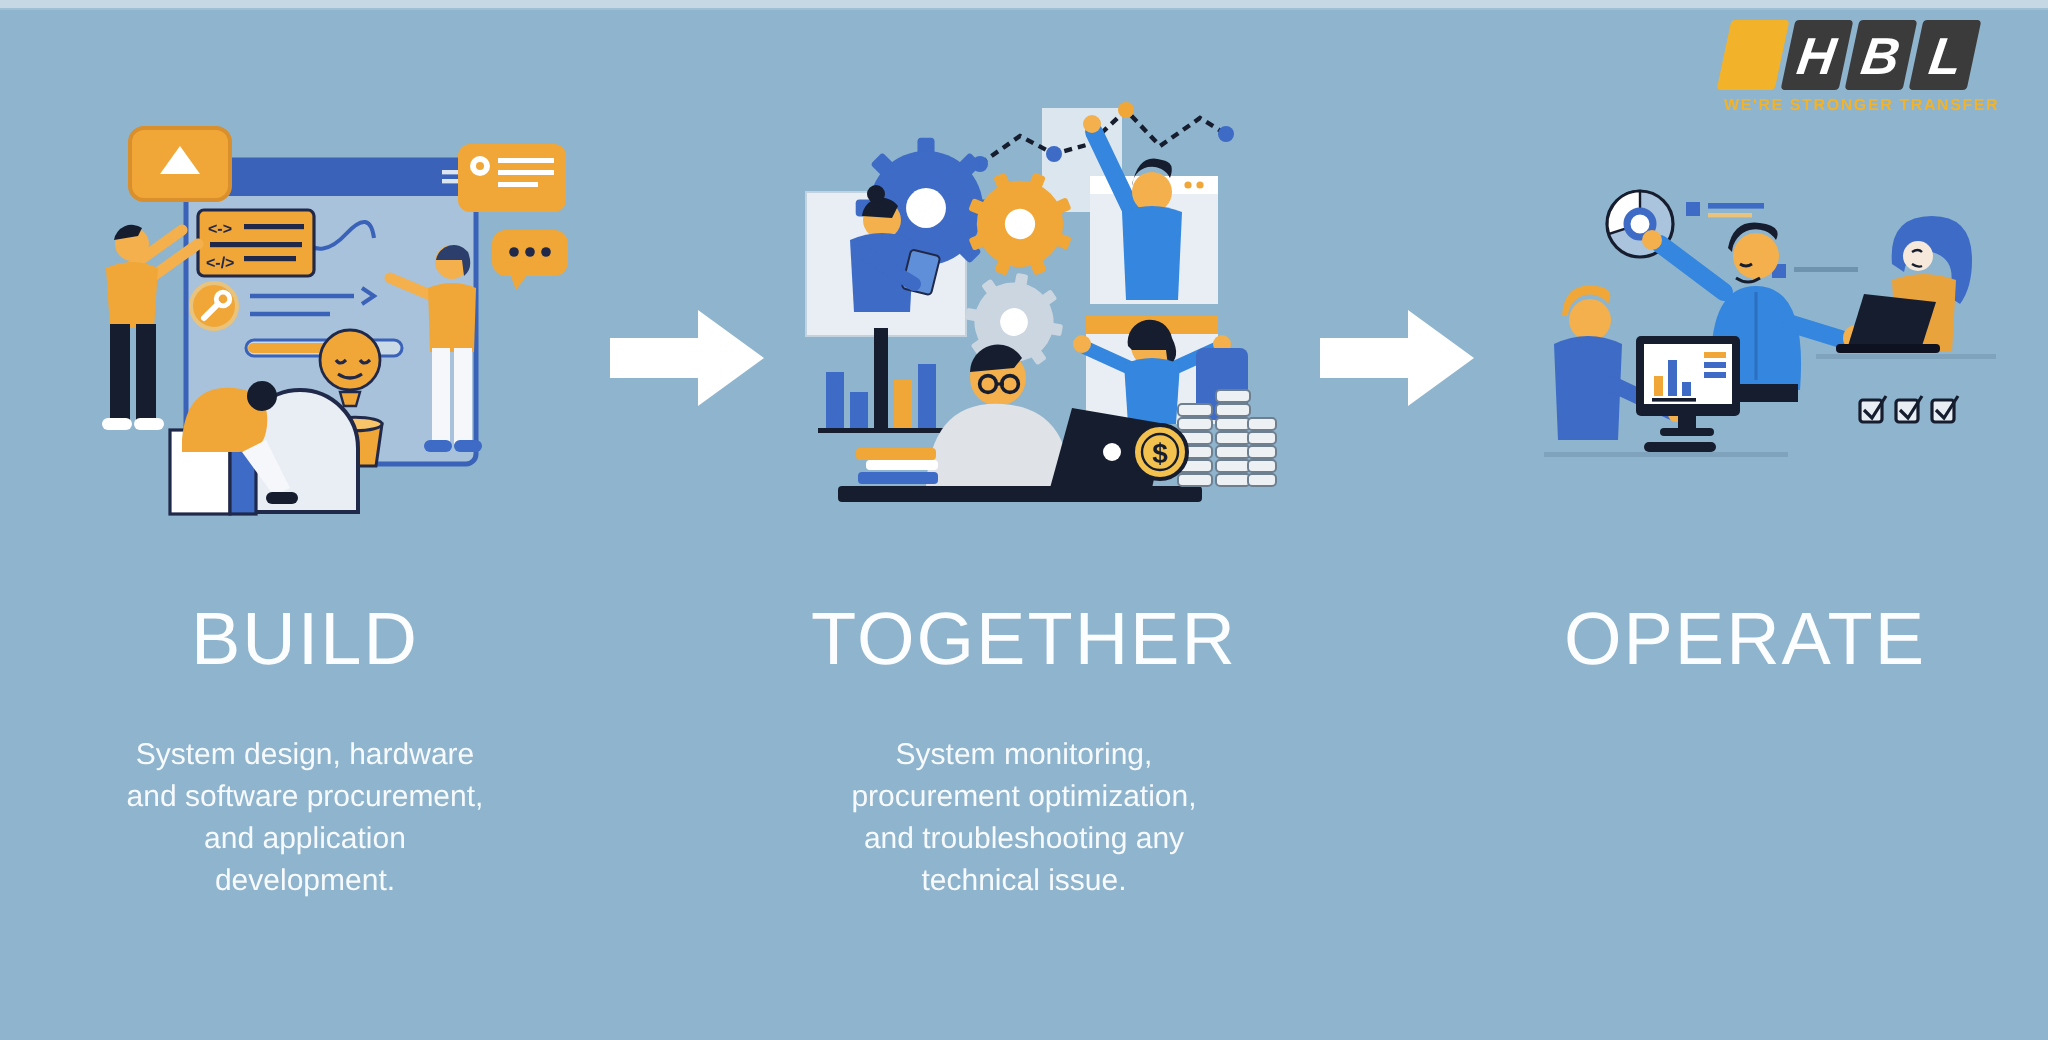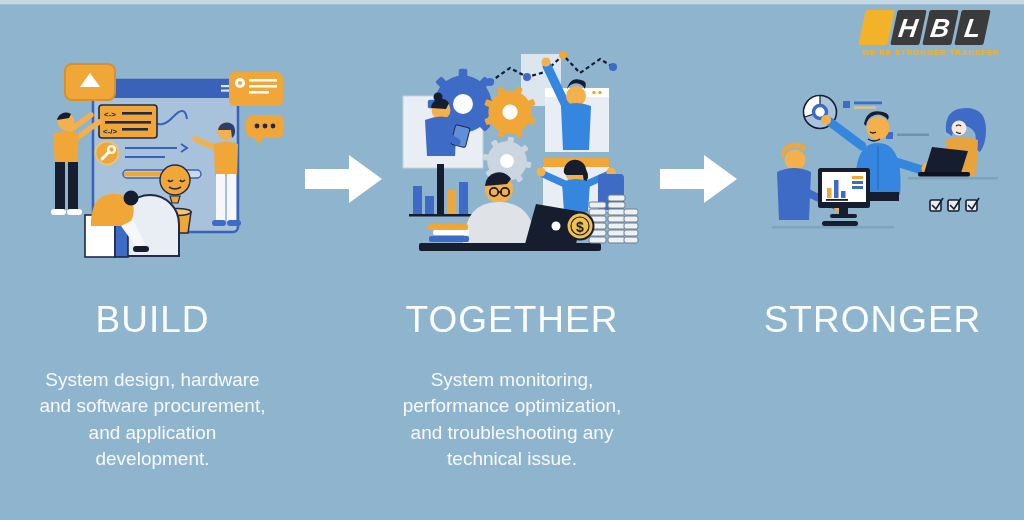--- a/index.html
+++ b/index.html
@@ -34,21 +34,21 @@
     margin-top:3px;color:#F2B32A;font-size:8px;font-weight:bold;
     letter-spacing:0.8px;white-space:nowrap;text-align:center;
   }
   
   .step{position:absolute;text-align:center;}
   .step-title{
     margin:0;color:#FCFDFE;font-size:37px;font-weight:400;
     letter-spacing:1px;line-height:1.1;
   }
   .step-desc{
-    margin-top:26px;color:#F7FAFC;font-size:19px;font-weight:500;
+    margin-top:26px;color:#F7FAFC;font-size:15px;font-weight:500;
     line-height:1.4;white-space:pre-line;
   }
   #step-build{left:10px;top:300px;width:285px;}
   #step-operate{left:377px;top:300px;width:270px;}
   #step-transfer{left:740px;top:300px;width:265px;}
   .illus{position:absolute;}
   #illus-build{left:25px;top:60px;}
   #illus-operate{left:395px;top:46px;}
   #illus-transfer{left:758px;top:80px;}
   .arrow{position:absolute;top:155px;}
@@ -384,21 +384,21 @@
     <h2 class="step-title">BUILD</h2>
     <div class="step-desc">System design, hardware
 and software procurement,
 and application
 development.</div>
   </section>
 
   <section class="step" id="step-operate">
     <h2 class="step-title">TOGETHER</h2>
     <div class="step-desc">System monitoring,
-performance optimization,
+procurement optimization,
 and troubleshooting any
 technical issue.</div>
   </section>
 
   <section class="step" id="step-transfer">
-    <h2 class="step-title">STRONGER</h2>
+    <h2 class="step-title">OPERATE</h2>
   </section>
 </div>
 
 </body></html>

